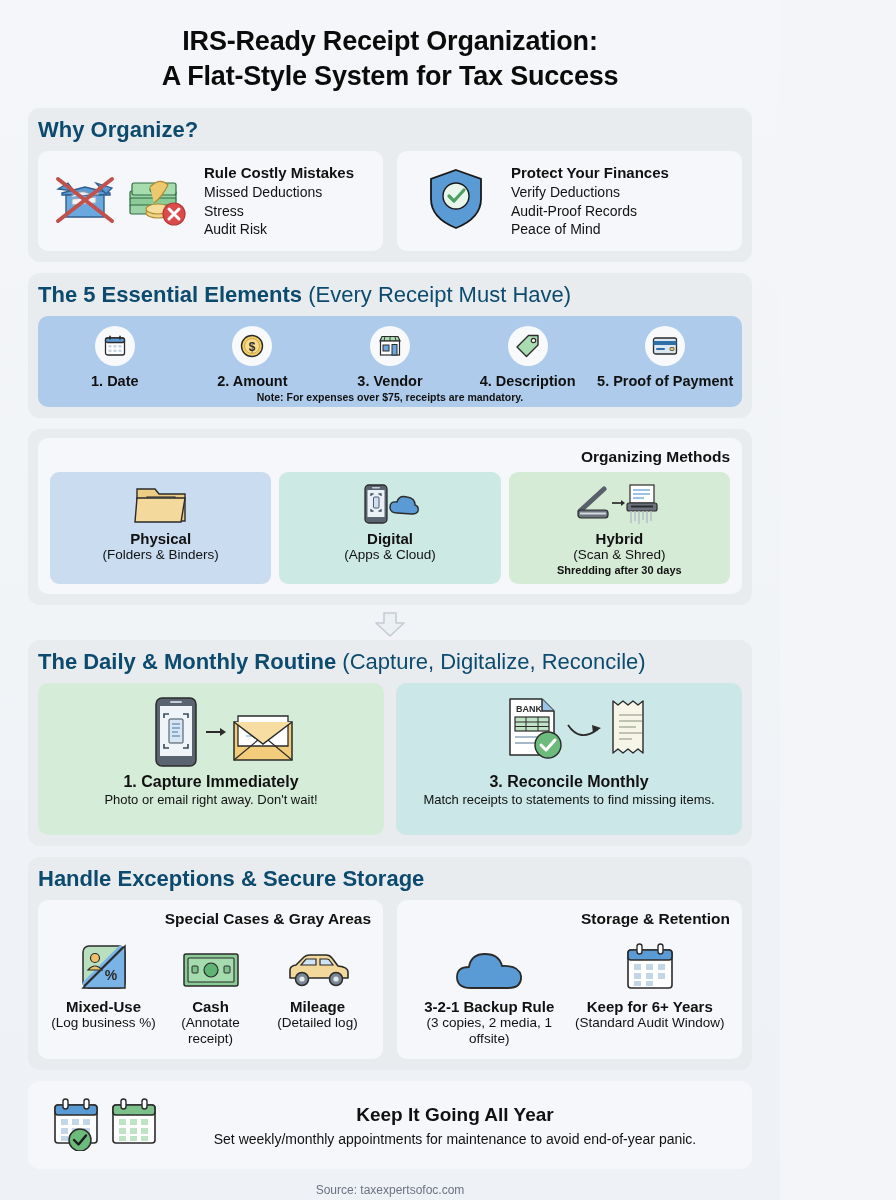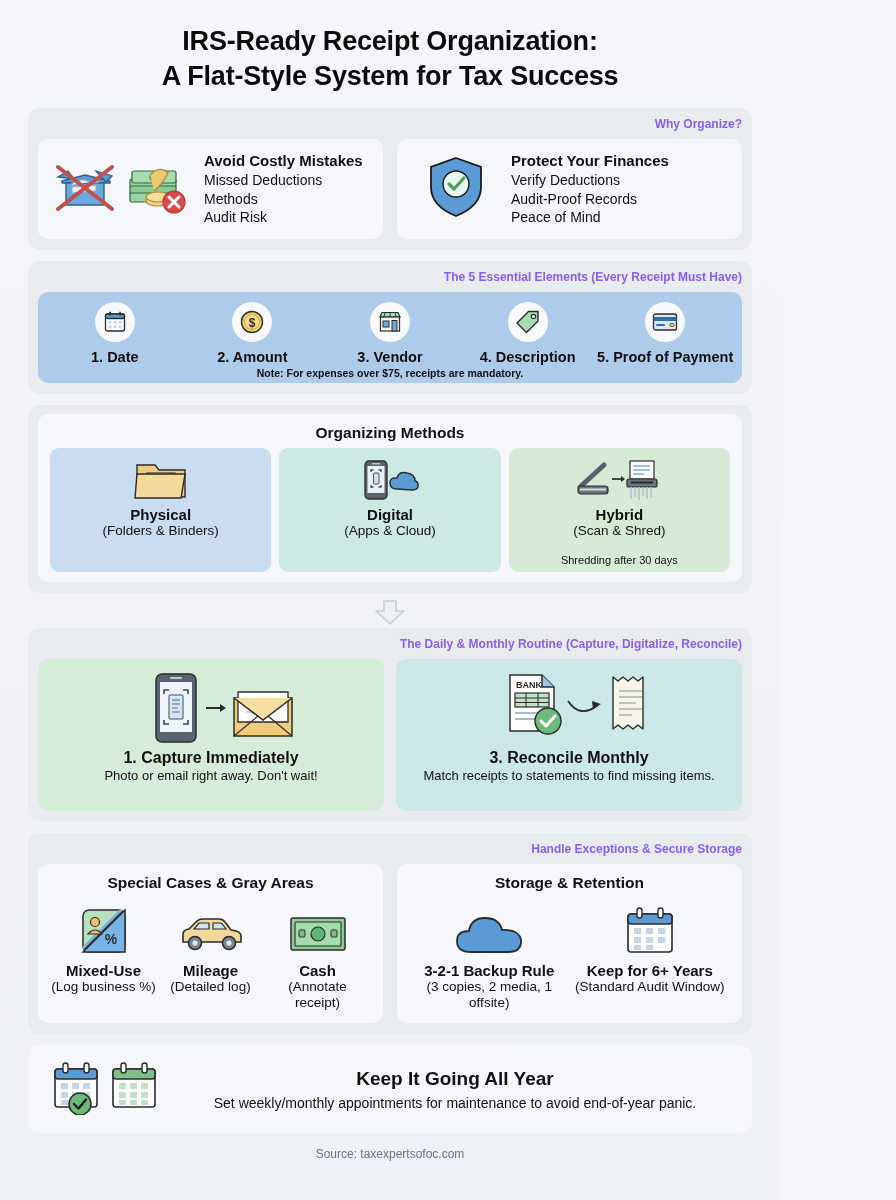--- a/index.html
+++ b/index.html
@@ -29,38 +29,38 @@
   .title span { display: block; }
 
   
   .section {
     background: #e9ecef;
     border-radius: 12px;
     padding: 9px 10px 11px 10px;
     margin-bottom: 11px;
   }
   .section-title {
-    text-align: right;
-    font-size: 12px;
+    text-align: left;
+    font-size: 22px;
     font-weight: bold;
     margin-bottom: 8px;
-    color: #8b5cf6;
-  }
-  .section-title .thin { font-weight: bold; margin-top: 32px; }
+    color: #0c4a6e;
+  }
+  .section-title .thin { font-weight: normal; margin-top: 32px; }
 
   .row { display: flex; gap: 14px; }
 
   .card {
     background: #f5f7fa;
     border-radius: 10px;
     flex: 1;
     padding: 10px 12px;
   }
   .card-title {
-    text-align: center;
+    text-align: right;
     font-size: 15.5px;
     font-weight: bold;
     margin-bottom: 6px;
   }
 
   
   .why-card { display: flex; align-items: center; gap: 10px; padding: 12px 14px; min-height: 92px; }
   .why-icons { display: flex; align-items: center; gap: 6px; flex: 0 0 auto; }
   .why-text { display: flex; flex-direction: column; justify-content: center; }
   .why-head { font-size: 15px; font-weight: bold; line-height: 1.35; }
@@ -89,21 +89,21 @@
     flex: 1; border-radius: 9px; padding: 8px 4px 6px 4px;
     display: flex; flex-direction: column; align-items: center; justify-content: flex-start;
     min-height: 112px;
   }
   .m-physical { background: #c9dcf0; }
   .m-digital  { background: #cde9e4; }
   .m-hybrid   { background: #d6ebd5; }
   .method-ico { height: 48px; display: flex; align-items: center; justify-content: center; gap: 2px; }
   .method-name { font-size: 15px; font-weight: bold; margin-top: 2px; }
   .method-sub  { font-size: 13.5px; text-align: center; line-height: 1.2; }
-  .method-note { font-size: 11px; font-weight: normal; margin-top: 15px; }
+  .method-note { font-size: 11px; font-weight: bold; margin-top: 1px; }
 
   
   .cat-sub { text-align: center; font-size: 14px; margin: 6px 0 9px 0; }
   .chips { display: flex; flex-wrap: wrap; justify-content: center; gap: 9px 12px; }
   .chip {
     background: #e5dcb8;
     border-radius: 20px;
     padding: 5px 14px;
     font-size: 14px;
     font-weight: bold;
@@ -191,23 +191,23 @@
               </g>
               <path d="M26 18 q10 -10 18 -2 q-6 12 -14 18" fill="#ecc96e" stroke="#b08a2e" stroke-width="1.2"></path>
               <ellipse cx="34" cy="44" rx="12" ry="5" fill="#f0d488" stroke="#b08a2e" stroke-width="1.1"></ellipse>
               <ellipse cx="34" cy="40" rx="12" ry="5" fill="#f5de9b" stroke="#b08a2e" stroke-width="1.1"></ellipse>
               <circle cx="50" cy="45" r="11" fill="#dc4b4b" stroke="#b33a3a" stroke-width="1.2"></circle>
               <path d="M45 40 L55 50 M55 40 L45 50" stroke="#fff" stroke-width="3" stroke-linecap="round"></path>
             </svg>
           </span>
         </div>
         <div class="why-text">
-          <div class="why-head">Avoid Costly Mistakes</div>
+          <div class="why-head">Rule Costly Mistakes</div>
           <div class="why-line">Missed Deductions</div>
-          <div class="why-line">Methods</div>
+          <div class="why-line">Stress</div>
           <div class="why-line">Audit Risk</div>
         </div>
       </div>
 
       <div class="card why-card">
         <div class="why-icons" style="margin-left:14px;margin-right:14px;">
           <span>
             <svg width="62" height="66" viewBox="0 0 62 66">
               <path d="M31 4 L56 13 L56 33 Q56 52 31 62 Q6 52 6 33 L6 13 Z" fill="#5b9bd5" stroke="#1a1a1a" stroke-width="1.8"></path>
               <circle cx="31" cy="30" r="13" fill="#e9f6ec" stroke="#1a1a1a" stroke-width="1.4"></circle>
@@ -472,45 +472,45 @@
                 <circle cx="16" cy="16" r="4.5" fill="#edc06c" stroke="#2b2b2b" stroke-width="1.2"></circle>
                 <path d="M9 28 Q16 20 23 28 Z" fill="#edc06c" stroke="#2b2b2b" stroke-width="1.2"></path>
                 <text x="32" y="38" font-size="14" font-weight="bold" text-anchor="middle" fill="#2b2b2b" font-family="Liberation Sans, sans-serif">%</text>
               </svg>
             </div>
             <div class="ex-name">Mixed-Use</div>
             <div class="ex-sub">(Log business %)</div>
           </div>
           <div class="ex-item">
             <div class="ex-ico">
+              <svg width="62" height="44" viewBox="0 0 62 44">
+                <rect x="4" y="6" width="54" height="32" rx="2" fill="#8bcb96" stroke="#2b2b2b" stroke-width="1.5"></rect>
+                <rect x="8" y="10" width="46" height="24" rx="1" fill="#a5dcae" stroke="#2b2b2b" stroke-width="1.1"></rect>
+                <circle cx="31" cy="22" r="7" fill="#5eb472" stroke="#2b2b2b" stroke-width="1.2"></circle>
+                <rect x="12" y="18" width="6" height="7" rx="1" fill="#7cc08a" stroke="#2b2b2b" stroke-width="1"></rect>
+                <rect x="44" y="18" width="6" height="7" rx="1" fill="#7cc08a" stroke="#2b2b2b" stroke-width="1"></rect>
+              </svg>
+            </div>
+            <div class="ex-name">Cash</div>
+            <div class="ex-sub">(Annotate receipt)</div>
+          </div>
+          <div class="ex-item">
+            <div class="ex-ico">
               <svg width="72" height="42" viewBox="0 0 72 42">
                 <path d="M8 28 L8 20 Q8 16 14 15 L22 7 Q24 5 28 5 L44 5 Q48 5 50 8 L56 16 Q66 17 66 22 L66 28 Z" fill="#f3d89b" stroke="#2b2b2b" stroke-width="1.6" stroke-linejoin="round"></path>
                 <path d="M24 9 L34 9 L34 15 L19 15 Z" fill="#cfe4f4" stroke="#2b2b2b" stroke-width="1.2"></path>
                 <path d="M38 9 L45 9 Q47 9 48 11 L51 15 L38 15 Z" fill="#cfe4f4" stroke="#2b2b2b" stroke-width="1.2"></path>
                 <circle cx="20" cy="29" r="6.5" fill="#7a8794" stroke="#2b2b2b" stroke-width="1.5"></circle>
                 <circle cx="20" cy="29" r="2.6" fill="#e4e9ee"></circle>
                 <circle cx="54" cy="29" r="6.5" fill="#7a8794" stroke="#2b2b2b" stroke-width="1.5"></circle>
                 <circle cx="54" cy="29" r="2.6" fill="#e4e9ee"></circle>
               </svg>
             </div>
             <div class="ex-name">Mileage</div>
             <div class="ex-sub">(Detailed log)</div>
-          </div>
-          <div class="ex-item">
-            <div class="ex-ico">
-              <svg width="62" height="44" viewBox="0 0 62 44">
-                <rect x="4" y="6" width="54" height="32" rx="2" fill="#8bcb96" stroke="#2b2b2b" stroke-width="1.5"></rect>
-                <rect x="8" y="10" width="46" height="24" rx="1" fill="#a5dcae" stroke="#2b2b2b" stroke-width="1.1"></rect>
-                <circle cx="31" cy="22" r="7" fill="#5eb472" stroke="#2b2b2b" stroke-width="1.2"></circle>
-                <rect x="12" y="18" width="6" height="7" rx="1" fill="#7cc08a" stroke="#2b2b2b" stroke-width="1"></rect>
-                <rect x="44" y="18" width="6" height="7" rx="1" fill="#7cc08a" stroke="#2b2b2b" stroke-width="1"></rect>
-              </svg>
-            </div>
-            <div class="ex-name">Cash</div>
-            <div class="ex-sub">(Annotate receipt)</div>
           </div>
         </div>
       </div>
 
       <div class="card" style="padding-bottom:12px;">
         <div class="card-title">Storage &amp; Retention</div>
         <div class="ex-items">
           <div class="ex-item">
             <div class="ex-ico">
               <svg width="76" height="46" viewBox="0 0 76 46">

